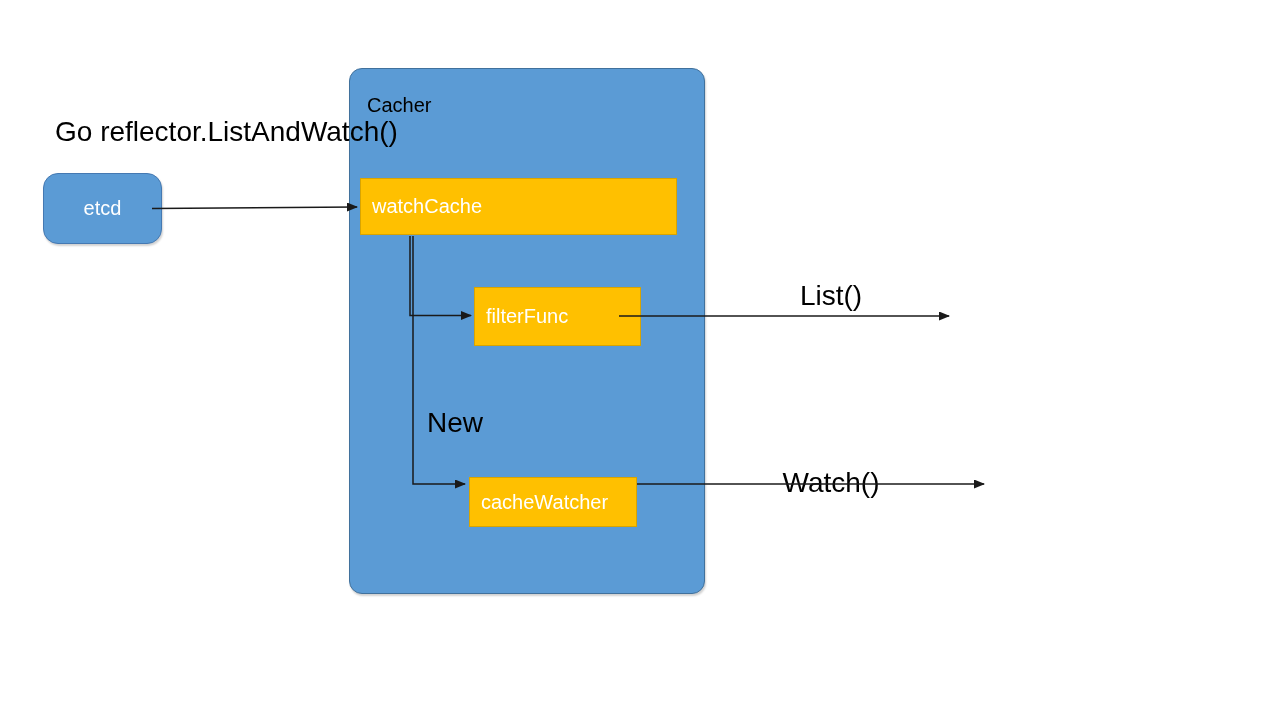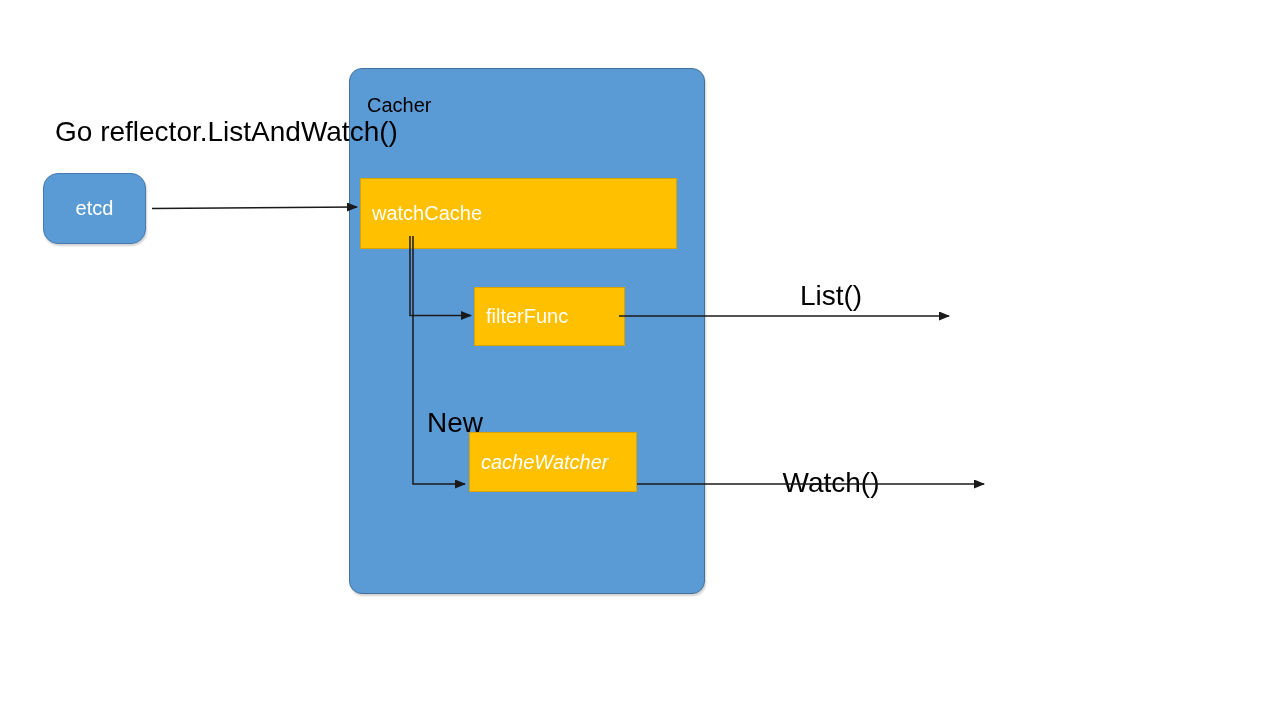--- a/index.html
+++ b/index.html
@@ -23,21 +23,21 @@
     white-space: nowrap;
   }
   .go-label   { left: 55px;  top: 120px; }
   .new-label  { left: 427px; top: 411px; text-align: center; }
   .list-label { left: 756px; top: 284px; width: 150px; text-align: center; }
   .watch-label{ left: 756px; top: 443px; width: 150px; text-align: center; margin-top: 28px; }
 
   .node-etcd {
     position: absolute;
     left: 43px; top: 173px;
-    width: 103px; height: 71px;
+    width: 119px; height: 71px;
     background: #5B9BD5;
     border: 1px solid #4579B2;
     border-radius: 15px;
     box-sizing: border-box;
     display: flex;
     align-items: center;
     justify-content: center;
     color: #ffffff;
     font-size: 20px;
     box-shadow: 1px 2px 2px rgba(0,0,0,0.18);
@@ -66,23 +66,23 @@
     background: #FFC000;
     border: 1px solid #D9A400;
     box-sizing: border-box;
     display: flex;
     align-items: center;
     padding-left: 11px;
     color: #ffffff;
     font-size: 20px;
     white-space: nowrap;
   }
-  .box-watchcache   { left: 360px; top: 178px; width: 317px; height: 71px; }
-  .box-filterfunc   { left: 474px; top: 287px; width: 151px; height: 59px; text-align: center; }
-  .box-cachewatcher { left: 469px; top: 432px; width: 168px; height: 60px; font-style: italic; }
+  .box-watchcache   { left: 360px; top: 178px; width: 317px; height: 57px; }
+  .box-filterfunc   { left: 474px; top: 287px; width: 167px; height: 59px; text-align: center; }
+  .box-cachewatcher { left: 469px; top: 477px; width: 168px; height: 50px; }
 
   .arrows-layer {
     position: absolute;
     left: 0; top: 0;
     width: 1280px;
     height: 720px;
     pointer-events: none;
     z-index: 20;
   }
 </style>

